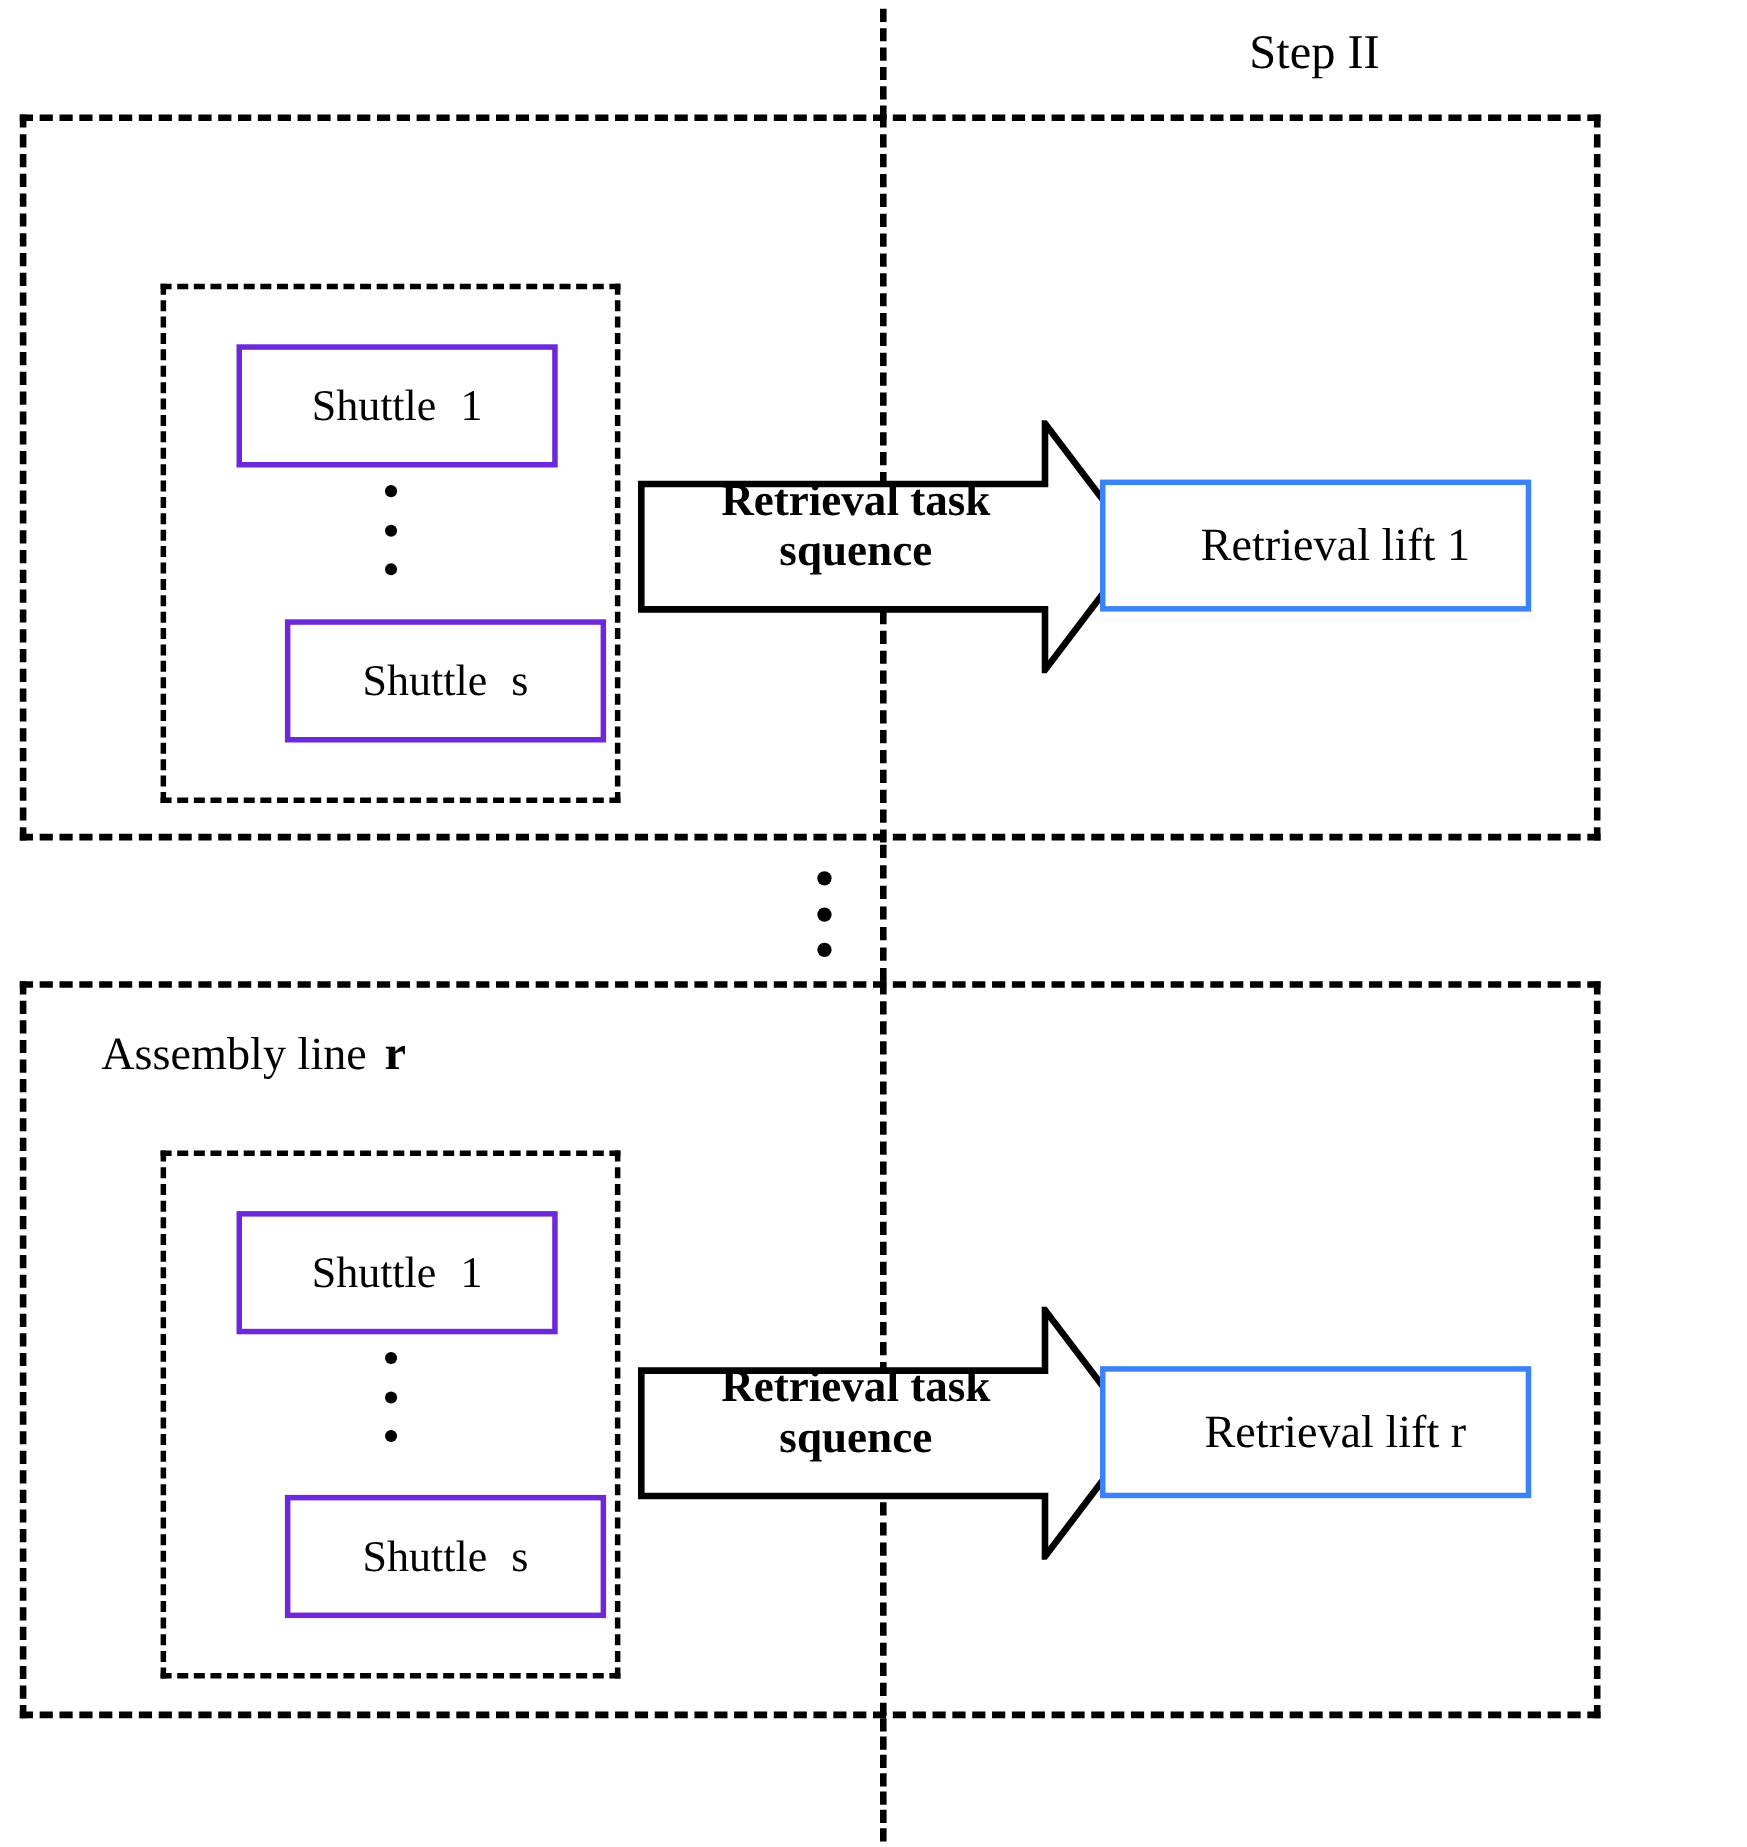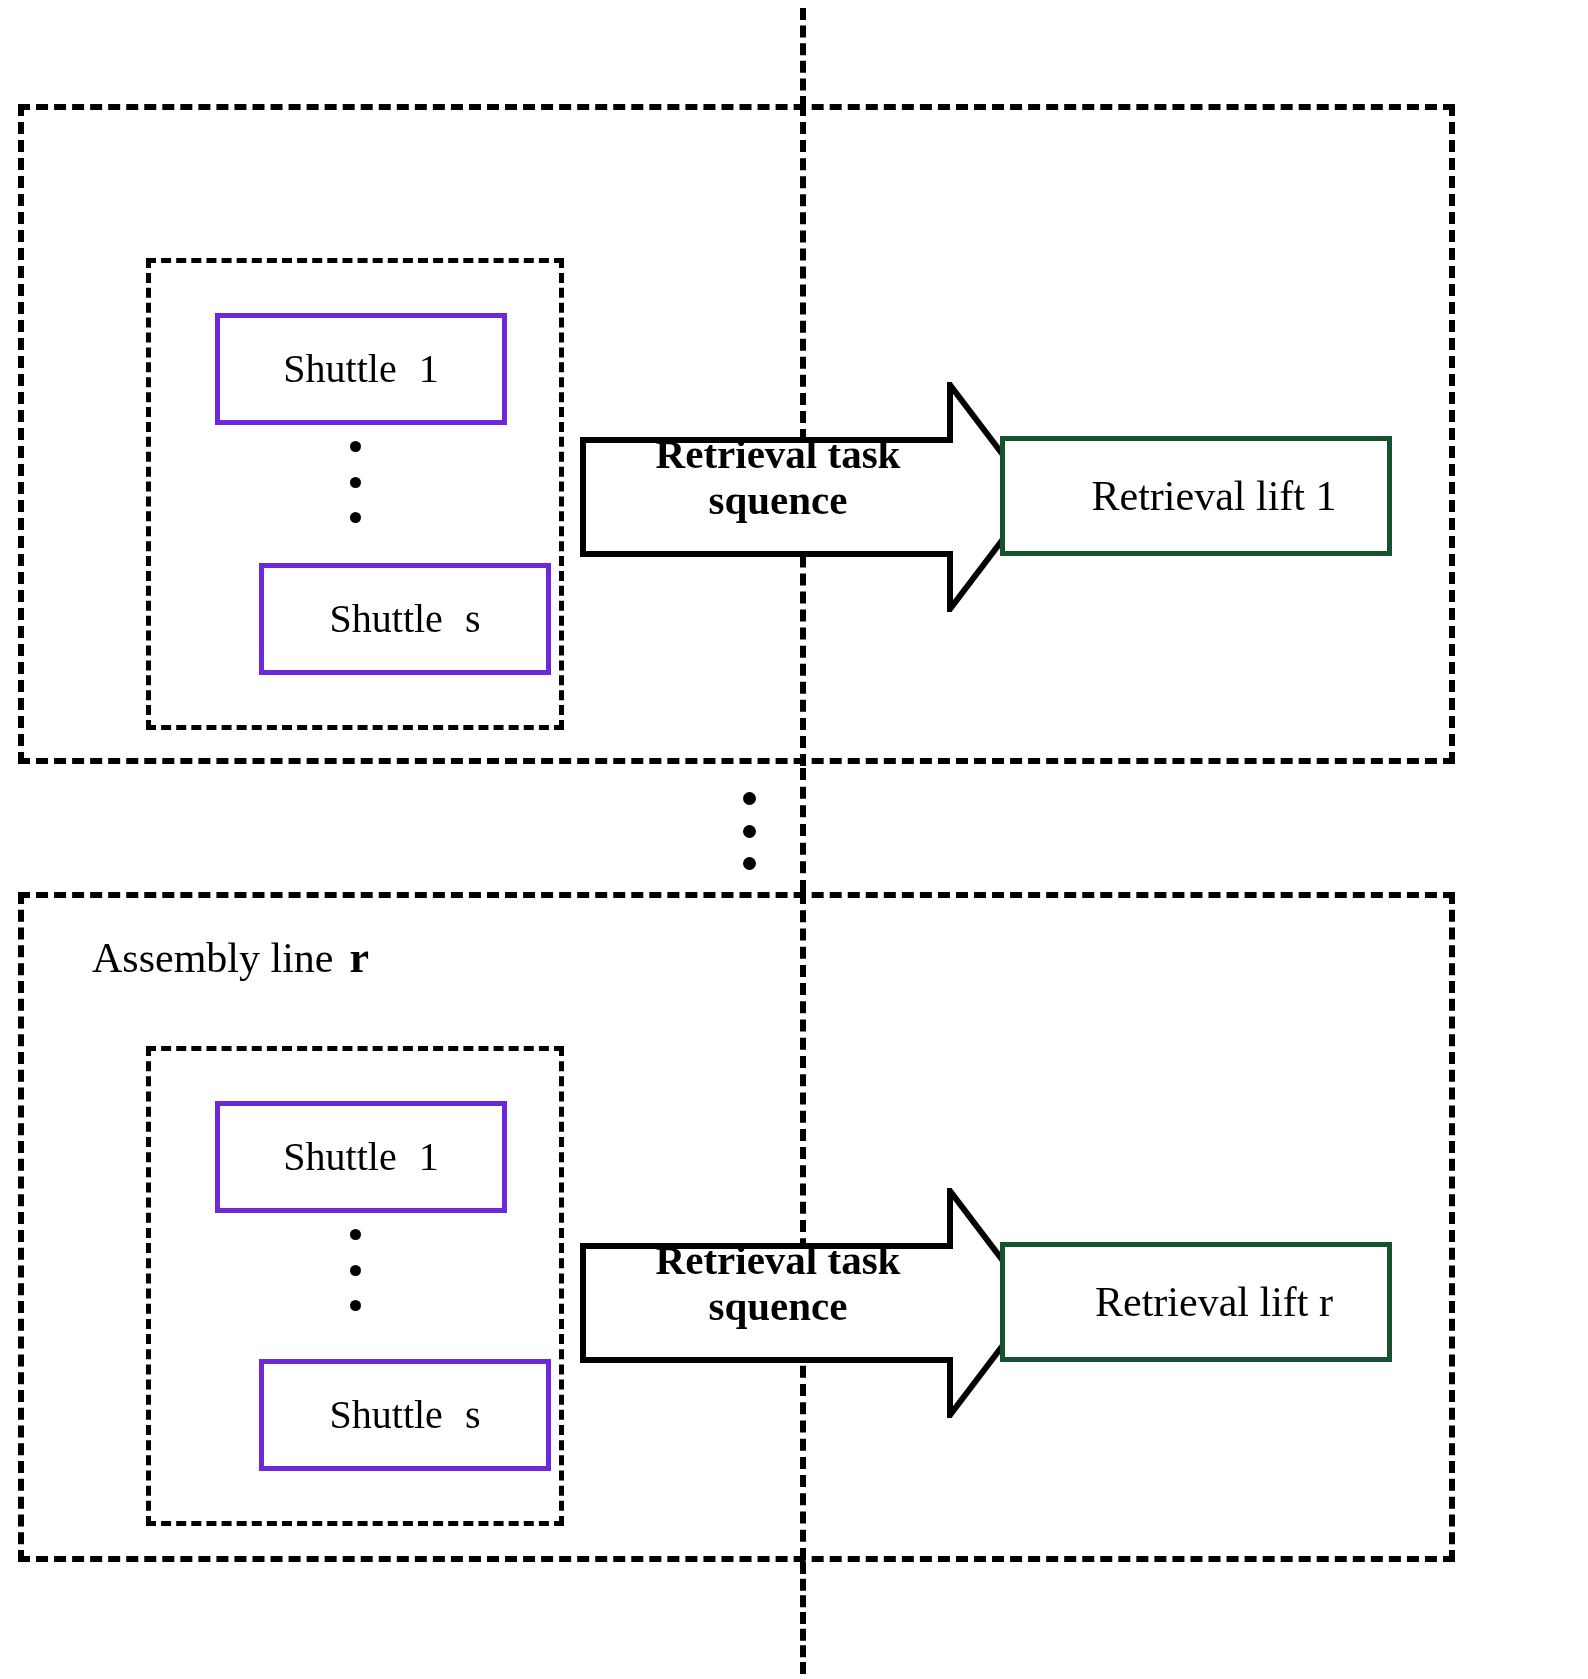--- a/index.html
+++ b/index.html
@@ -149,21 +149,21 @@
     pointer-events: none;
     padding-left: 24px;
   }
 
   
   .lift-box {
     position: absolute;
     left: 976px;
     width: 392px;
     height: 120px;
-    border: 5px solid #14532d;
+    border: 5px solid #3b82f6;
     box-sizing: border-box;
     display: flex;
     align-items: center;
     justify-content: center;
     background: #fff;
     padding-left: 36px;
   }
   #lift-box-1 { top: 326px; }
   #lift-box-2 { top: 344px; font-family: Liberation Serif, serif; }
   .lift-box .txt {
@@ -179,20 +179,21 @@
     width: 13px;
     height: 78px;
   }
   #between-dots .dot { width: 13px; height: 13px; }
 </style>
 </head>
 <body>
 
 <div id="canvas">
 
+  <div class="step-label" id="step-2-label">Step II</div>
 
   <div class="center-divider" id="divider-top"></div>
   <div class="center-divider" id="divider-mid1"></div>
   <div class="center-divider" id="divider-gap"></div>
   <div class="center-divider" id="divider-mid2"></div>
   <div class="center-divider" id="divider-bottom"></div>
 
   <div class="assembly-block" id="assembly-block-1">
 
 

